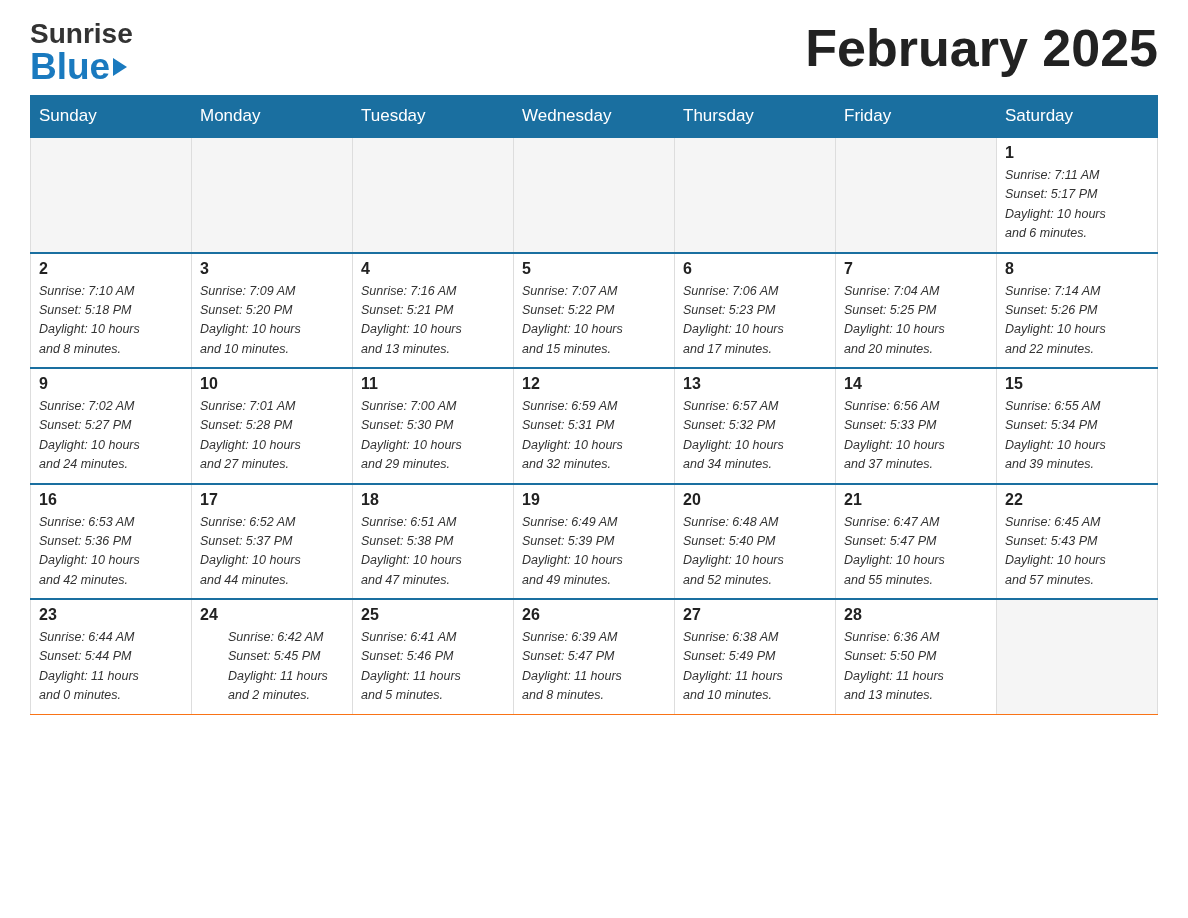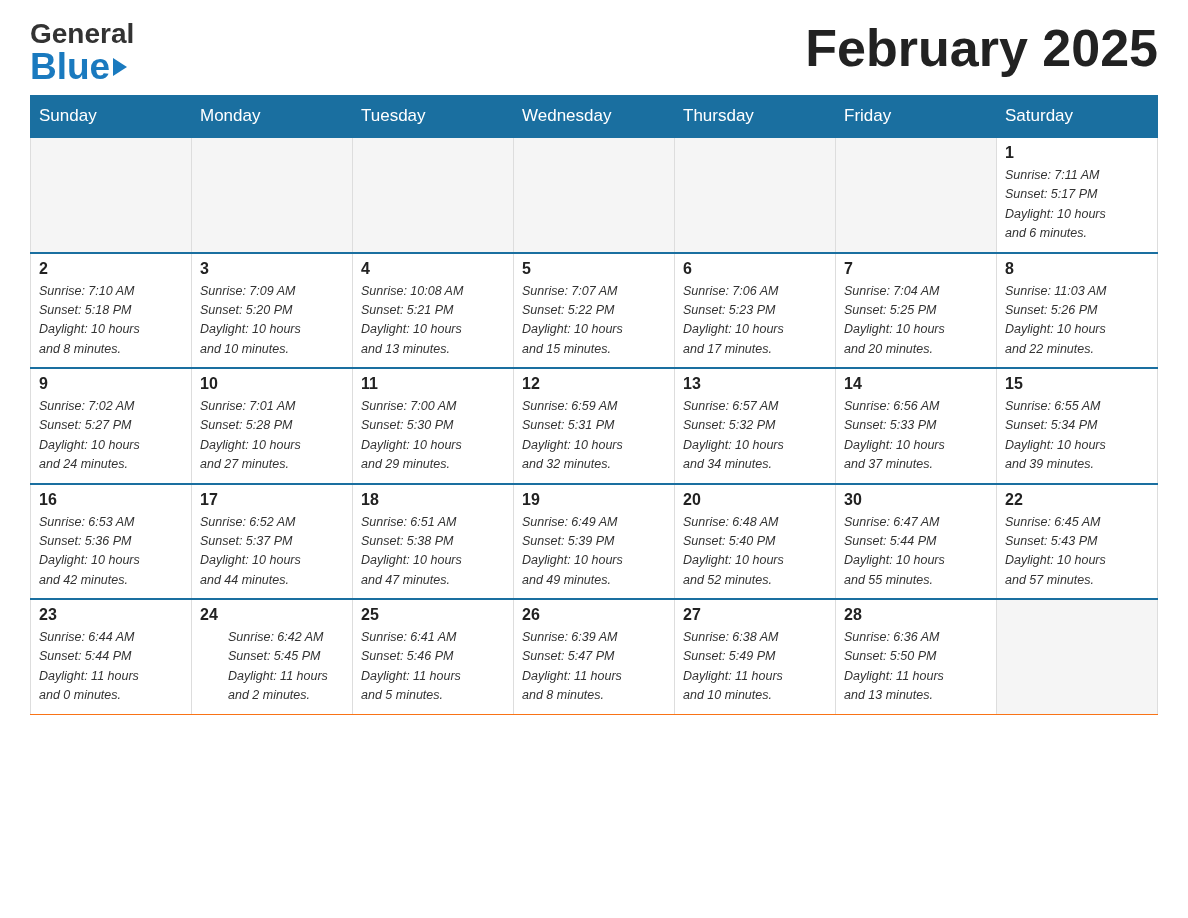--- a/index.html
+++ b/index.html
@@ -108,21 +108,21 @@
       border-left: 14px solid #1a7abf;
       vertical-align: middle;
     }
   </style>
 </head>
 <body>
 
 <div class="header">
   <div class="logo-wrapper">
     <div class="logo-text-part">
-      <span class="logo-row1">General</span>
+      <span class="logo-row1">Sunrise</span>
       <span class="logo-row2">
         <span>Blue</span>
         <span class="arrow-icon"></span>
       </span>
     </div>
   </div>
   <div class="title-area">
     <div class="month-title">February 2025</div>
   </div>
 </div>
@@ -165,21 +165,21 @@
         </td>
         <td>
           <span class="day-num">3</span>
           <div class="day-info" style="white-space: pre-line;">Sunrise: 7:09 AM
 Sunset: 5:20 PM
 Daylight: 10 hours
 and 10 minutes.</div>
         </td>
         <td>
           <span class="day-num">4</span>
-          <div class="day-info" style="white-space: pre-line;">Sunrise: 10:08 AM
+          <div class="day-info" style="white-space: pre-line;">Sunrise: 7:16 AM
 Sunset: 5:21 PM
 Daylight: 10 hours
 and 13 minutes.</div>
         </td>
         <td>
           <span class="day-num">5</span>
           <div class="day-info" style="white-space: pre-line;">Sunrise: 7:07 AM
 Sunset: 5:22 PM
 Daylight: 10 hours
 and 15 minutes.</div>
@@ -193,21 +193,21 @@
         </td>
         <td>
           <span class="day-num">7</span>
           <div class="day-info" style="white-space: pre-line;">Sunrise: 7:04 AM
 Sunset: 5:25 PM
 Daylight: 10 hours
 and 20 minutes.</div>
         </td>
         <td>
           <span class="day-num">8</span>
-          <div class="day-info" style="white-space: pre-line;">Sunrise: 11:03 AM
+          <div class="day-info" style="white-space: pre-line;">Sunrise: 7:14 AM
 Sunset: 5:26 PM
 Daylight: 10 hours
 and 22 minutes.</div>
         </td>
       </tr>
       <tr>
         <td>
           <span class="day-num">9</span>
           <div class="day-info" style="white-space: pre-line;">Sunrise: 7:02 AM
 Sunset: 5:27 PM
@@ -287,23 +287,23 @@
 and 49 minutes.</div>
         </td>
         <td>
           <span class="day-num">20</span>
           <div class="day-info" style="white-space: pre-line;">Sunrise: 6:48 AM
 Sunset: 5:40 PM
 Daylight: 10 hours
 and 52 minutes.</div>
         </td>
         <td>
-          <span class="day-num">30</span>
+          <span class="day-num">21</span>
           <div class="day-info" style="white-space: pre-line;">Sunrise: 6:47 AM
-Sunset: 5:44 PM
+Sunset: 5:47 PM
 Daylight: 10 hours
 and 55 minutes.</div>
         </td>
         <td>
           <span class="day-num">22</span>
           <div class="day-info" style="white-space: pre-line;">Sunrise: 6:45 AM
 Sunset: 5:43 PM
 Daylight: 10 hours
 and 57 minutes.</div>
         </td>

